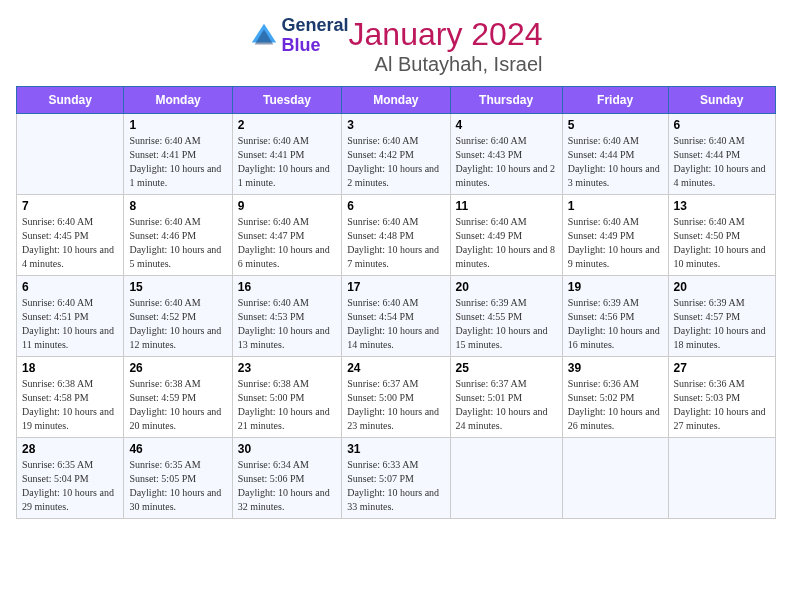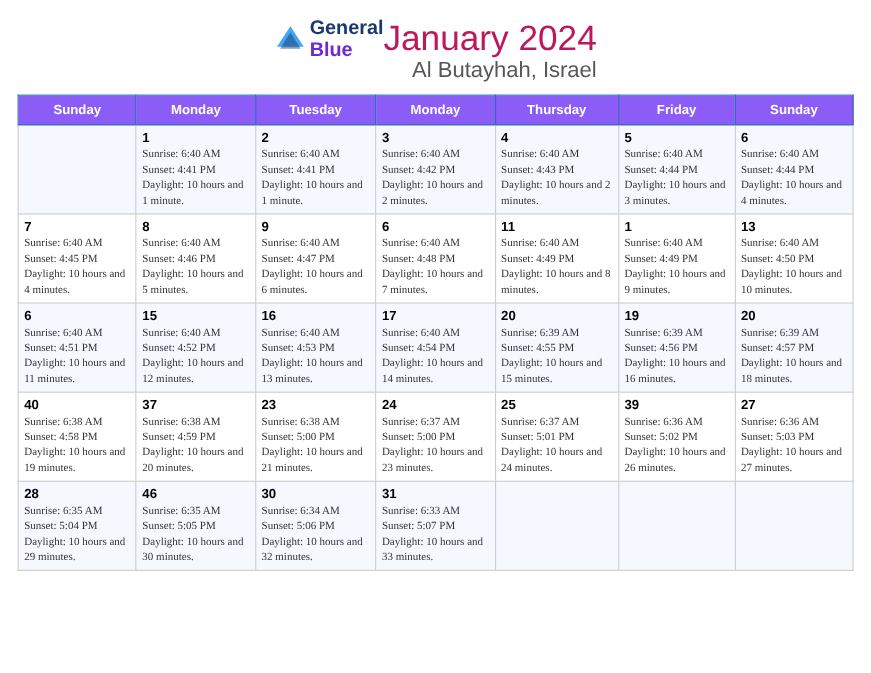--- a/index.html
+++ b/index.html
@@ -201,25 +201,25 @@
           <span class="day-number">19</span>
           <div class="day-info">Sunrise: 6:39 AM<br>Sunset: 4:56 PM<br>Daylight: 10 hours and 16 minutes.</div>
         </td>
         <td>
           <span class="day-number">20</span>
           <div class="day-info">Sunrise: 6:39 AM<br>Sunset: 4:57 PM<br>Daylight: 10 hours and 18 minutes.</div>
         </td>
       </tr>
       <tr>
         <td>
-          <span class="day-number">40</span>
+          <span class="day-number">18</span>
           <div class="day-info">Sunrise: 6:38 AM<br>Sunset: 4:58 PM<br>Daylight: 10 hours and 19 minutes.</div>
         </td>
         <td>
-          <span class="day-number">37</span>
+          <span class="day-number">26</span>
           <div class="day-info">Sunrise: 6:38 AM<br>Sunset: 4:59 PM<br>Daylight: 10 hours and 20 minutes.</div>
         </td>
         <td>
           <span class="day-number">23</span>
           <div class="day-info">Sunrise: 6:38 AM<br>Sunset: 5:00 PM<br>Daylight: 10 hours and 21 minutes.</div>
         </td>
         <td>
           <span class="day-number">24</span>
           <div class="day-info">Sunrise: 6:37 AM<br>Sunset: 5:00 PM<br>Daylight: 10 hours and 23 minutes.</div>
         </td>

